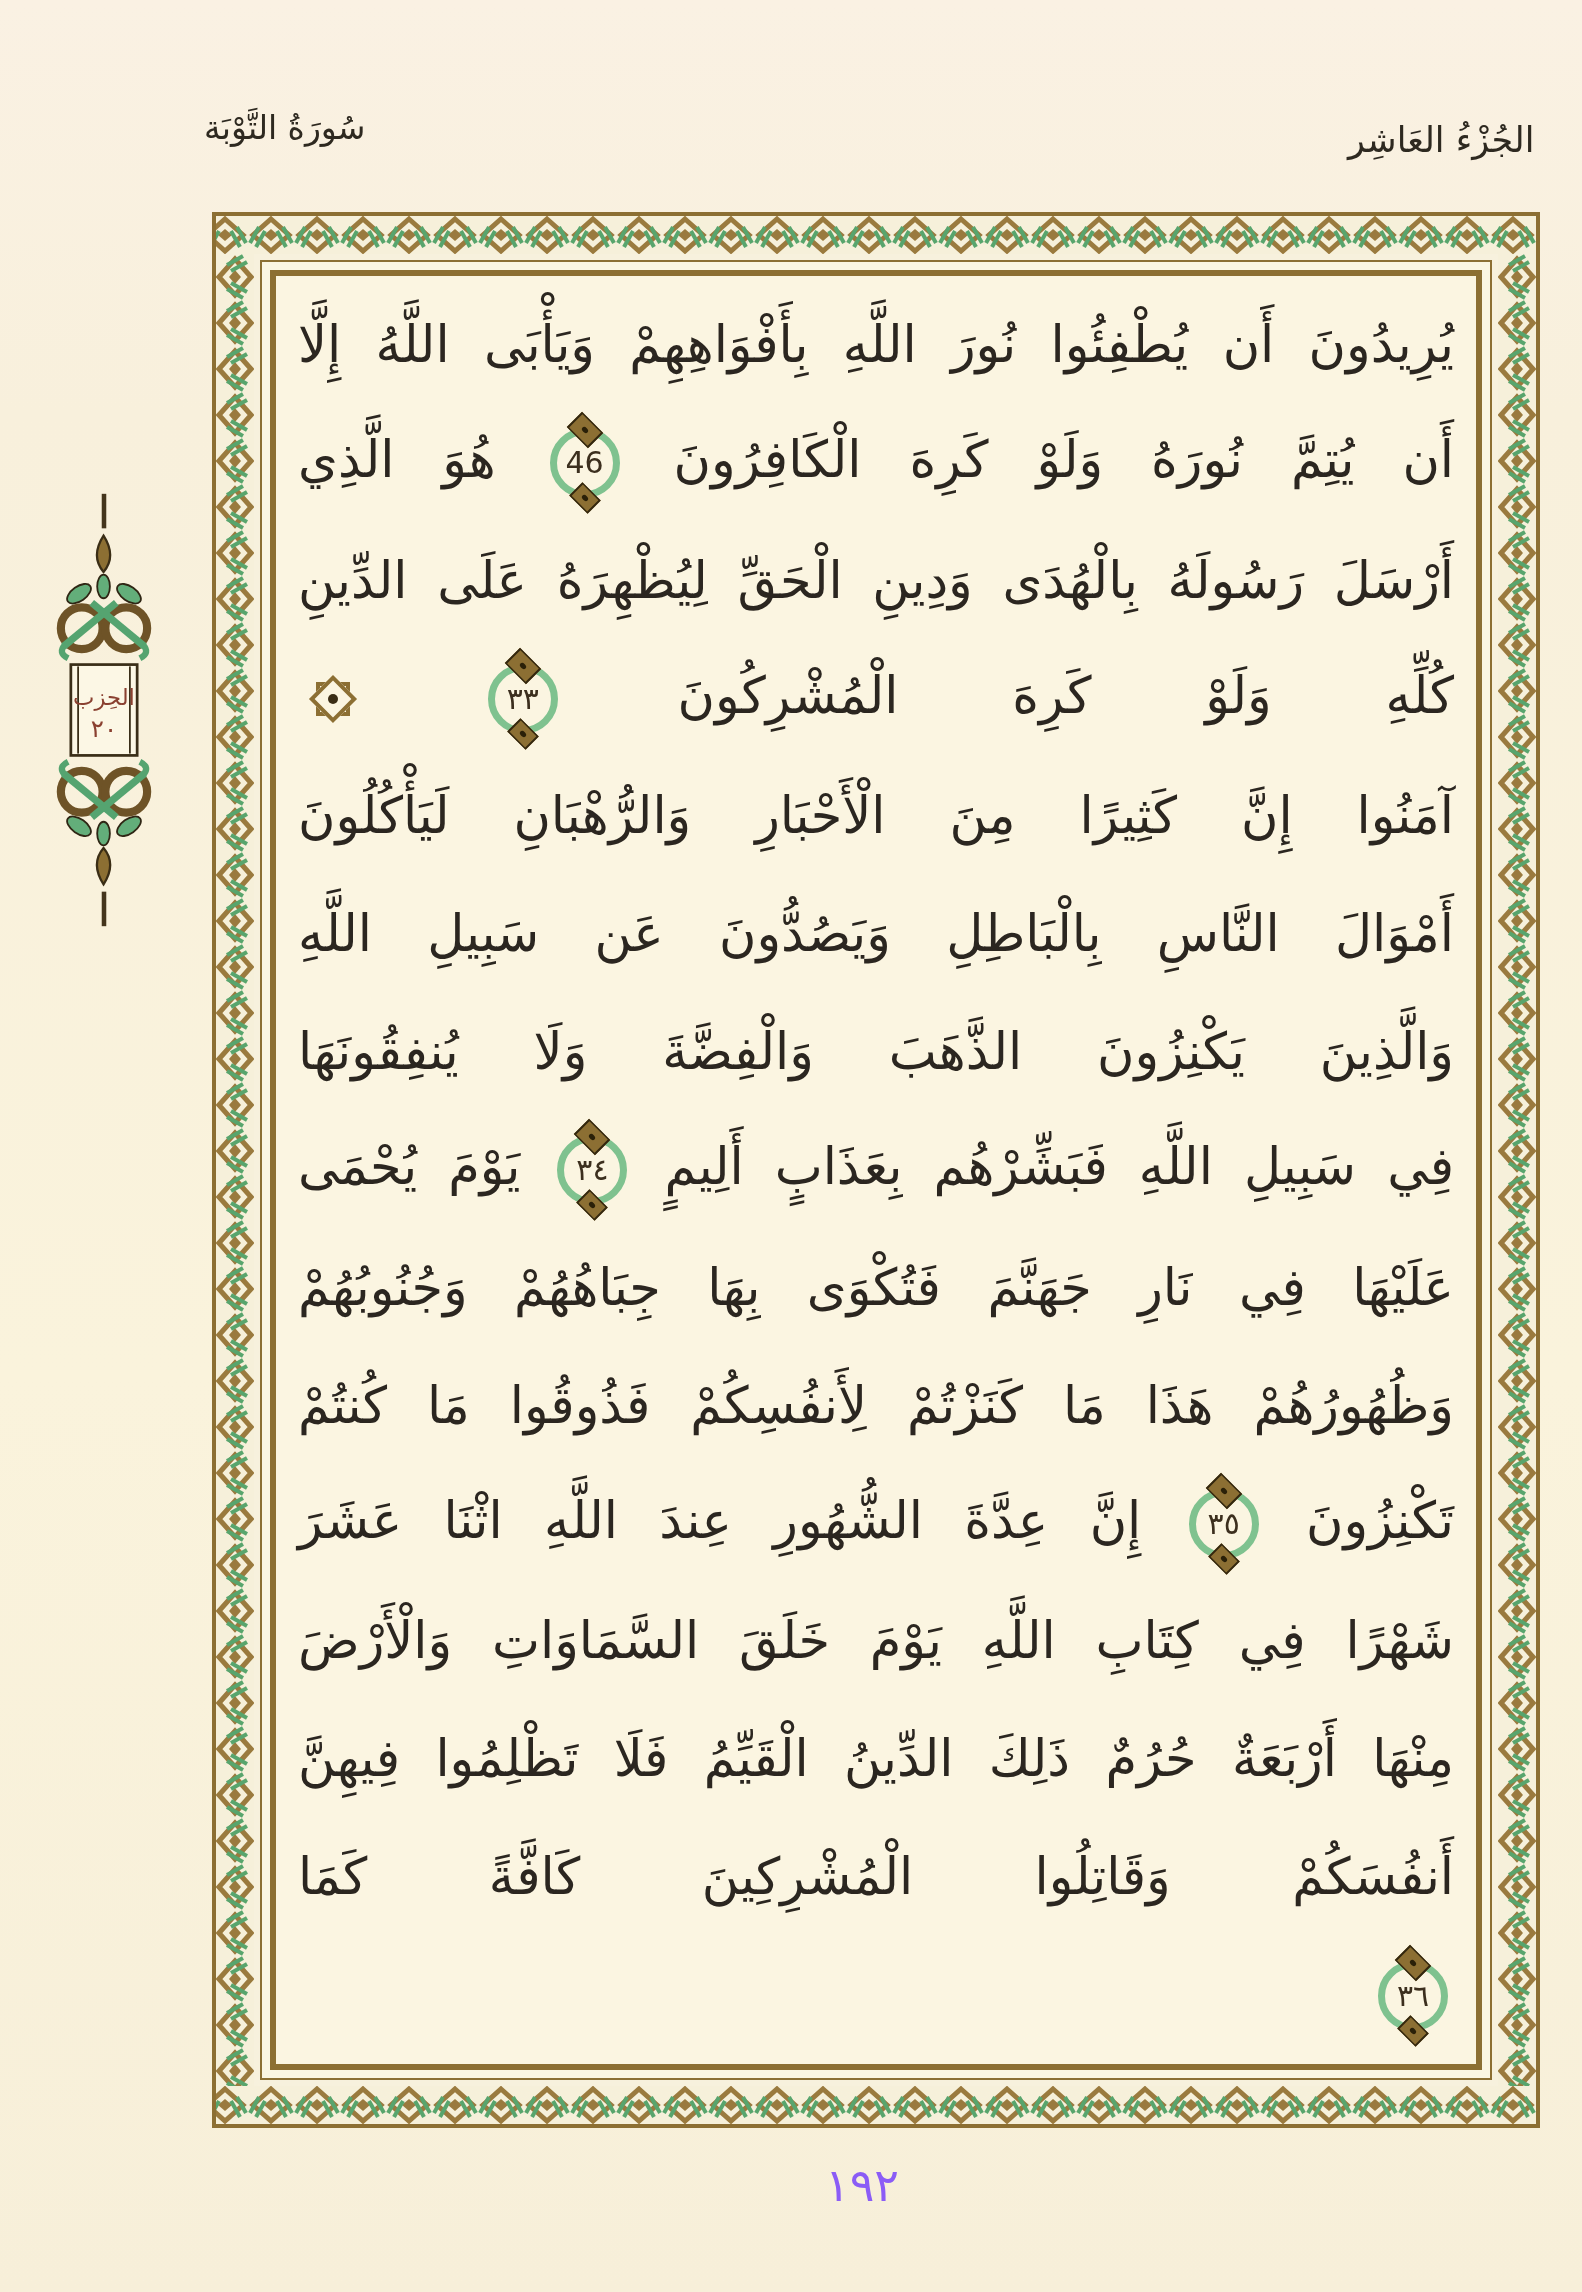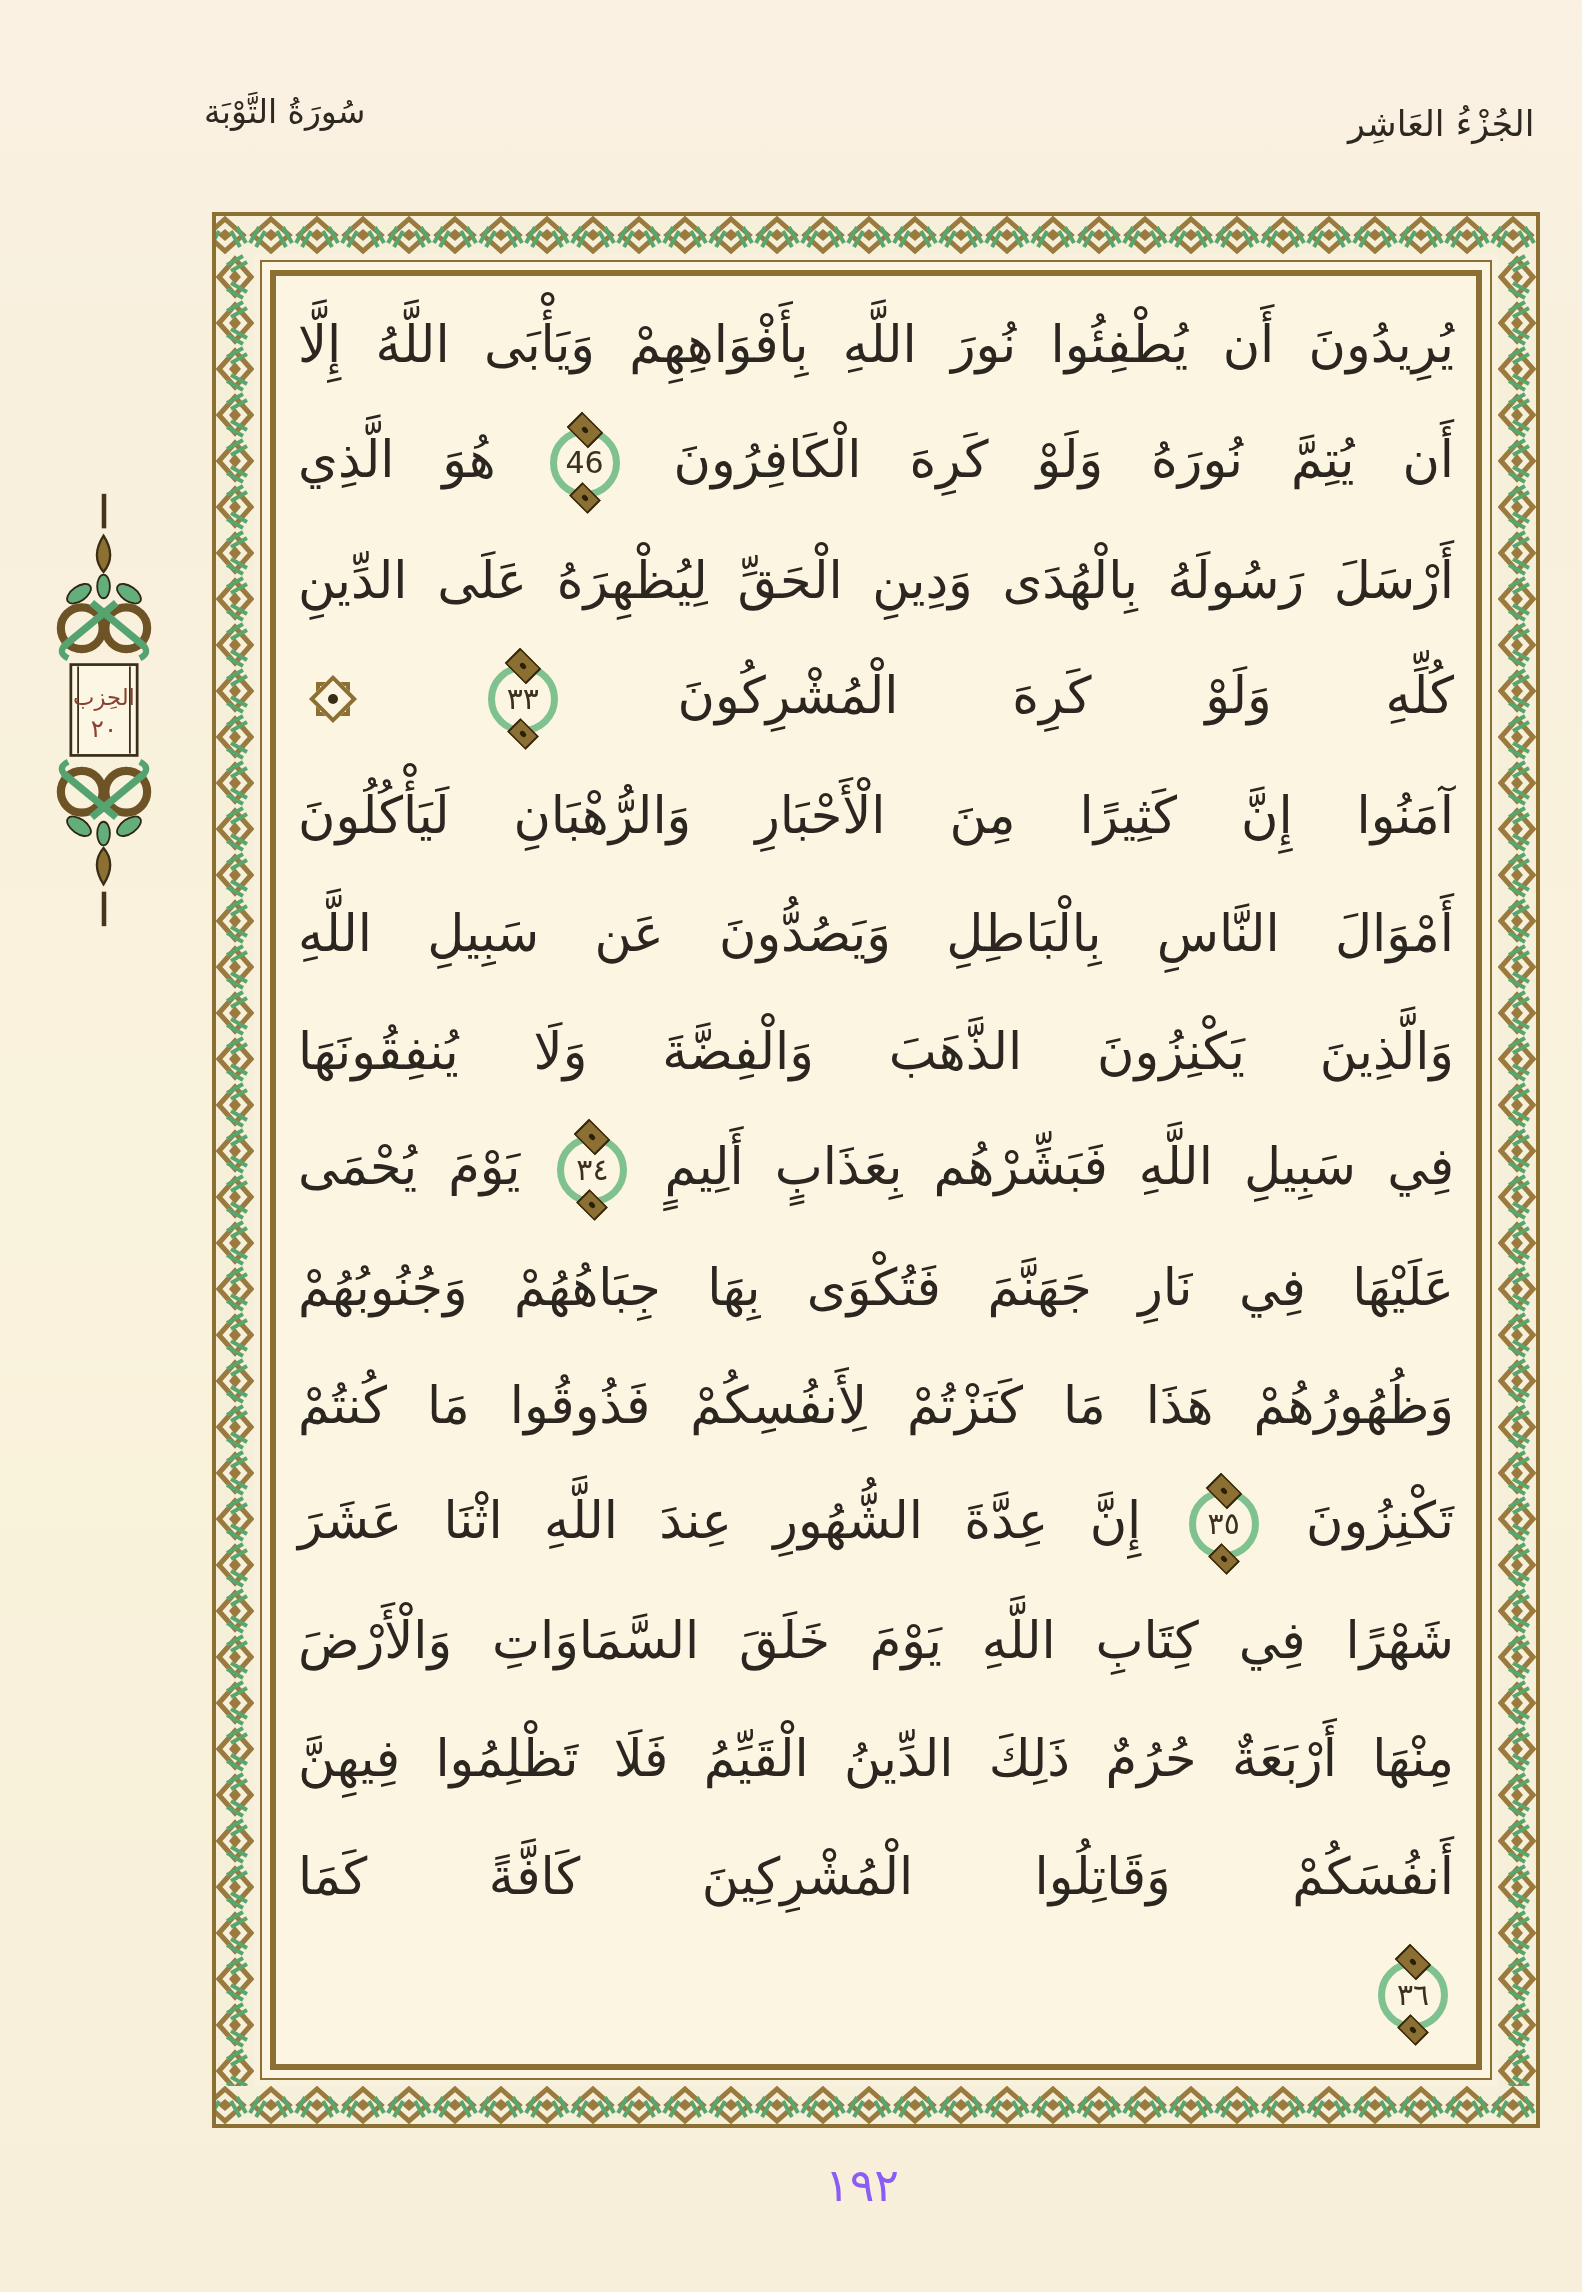--- a/index.html
+++ b/index.html
@@ -1,38 +1,38 @@
 <!DOCTYPE html>
 <html lang="ar" dir="rtl"><head>
 <meta charset="utf-8">
 <style>
   html,body{margin:0;padding:0;}
   body{
     width:1582px;height:2292px;position:relative;overflow:hidden;
     background:linear-gradient(180deg,#FAF1E3 0%,#F8F0DC 18%,#FAF3DC 60%,#F7EFD9 100%);
     font-family:"DejaVu Sans",sans-serif;color:#2B2620;
   }
-  .hdr{position:absolute;font-size:33px;color:#2E2920;white-space:nowrap;}
+  .hdr{position:absolute;font-size:33px;color:#2E2920;white-space:nowrap;margin-top:16px;}
   .surah-hdr{left:204px;top:92px;}
   .juz-hdr{left:1348px;top:104px;font-size:35px;}
   .pageno{position:absolute;top:2158px;left:862px;transform:translateX(-50%);
     font-size:46px;color:#8b5cf6;letter-spacing:4px;}
 
   
   .frame{position:absolute;left:212px;top:212px;width:1328px;height:1916px;
     box-sizing:border-box;border:4px solid #8C6F33;background:#F7F1DD;}
   .band{position:absolute;overflow:hidden;display:flex;background:#F6F0DA;}
   .band-top{left:0;right:0;top:0;height:38px;flex-direction:row;}
   .band-bottom{left:0;right:0;bottom:0;height:38px;flex-direction:row;}
   .band-left{left:0;top:38px;bottom:38px;width:38px;flex-direction:column;}
   .band-right{right:0;top:38px;bottom:38px;width:38px;flex-direction:column;}
   .band span{flex:none;display:block;line-height:0;}
   .inner1{position:absolute;inset:44px;border:2px solid #8C6F33;background:#FBF5E1;}
   .inner2{position:absolute;inset:8px;border:6px solid #8C6F33;background:#FBF5E1;}
-  .text-zone{position:absolute;inset:10px 22px;display:flex;flex-direction:column;}
+  .text-zone{position:absolute;inset:10px 22px;display:flex;flex-direction:column;justify-content:center;}
 
   
   .qline{flex:1;display:flex;align-items:center;}
   .qtext{width:100%;direction:rtl;text-align:justify;text-align-last:justify;
     font-size:51px;line-height:1.3;color:#2B2620;word-spacing:5px;}
   .qtext .seg{white-space:normal;}
 
   
   .ayah-marker{display:inline-flex;position:relative;width:70px;height:70px;
     border:7px solid #7FC28F;border-radius:50%;box-sizing:border-box;

